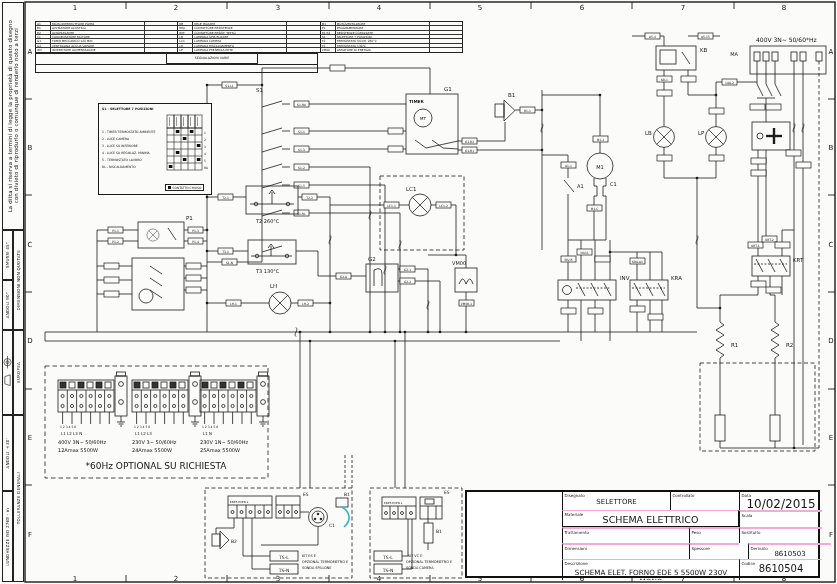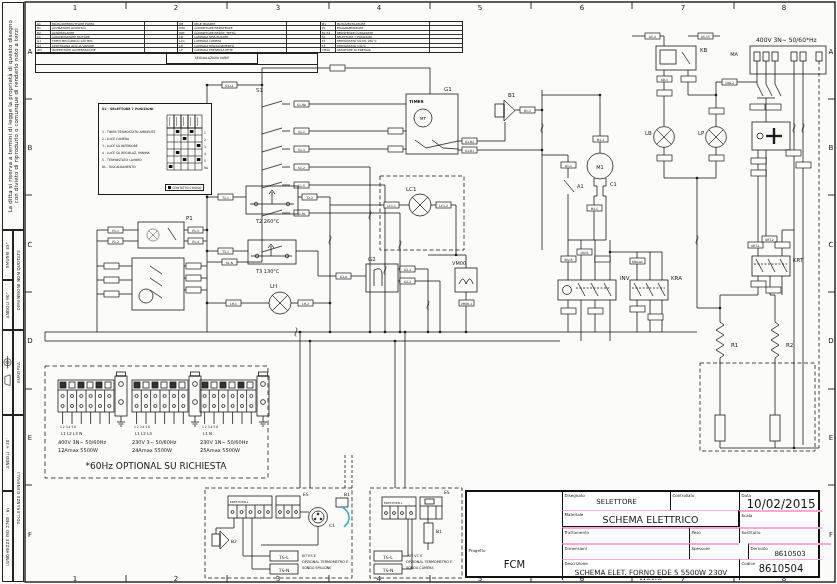--- a/index.html
+++ b/index.html
@@ -963,24 +963,20 @@
       <text x="39" y="56.5">RA</text>
     </g>
   </svg>
   <div class="note">
     <span class="sq"></span>
     <span>CONTATTO CHIUSO</span>
   </div>
 </div>
 
 <div id="tblock">
-  <div id="progCell">
-    <span class="tlabel">Progetto</span>
-    <div class="tval" style="top:12px;font-size:10px;">FCM</div>
-  </div>
 
   <div class="tcell" style="left:95px;top:0;width:108px;height:18px;border-top:none;">
     <span class="tlabel">Disegnato</span>
     <div class="tval" style="top:6px;font-size:7px;">SELETTORE</div>
   </div>
   <div class="tcell" style="left:203px;top:0;width:69px;height:18px;border-top:none;">
     <span class="tlabel">Controllato</span>
     <div class="tval" style="top:6px;font-size:7px;"></div>
   </div>
   <div class="tcell" style="left:272px;top:0;width:83px;height:18px;border-top:none;">

